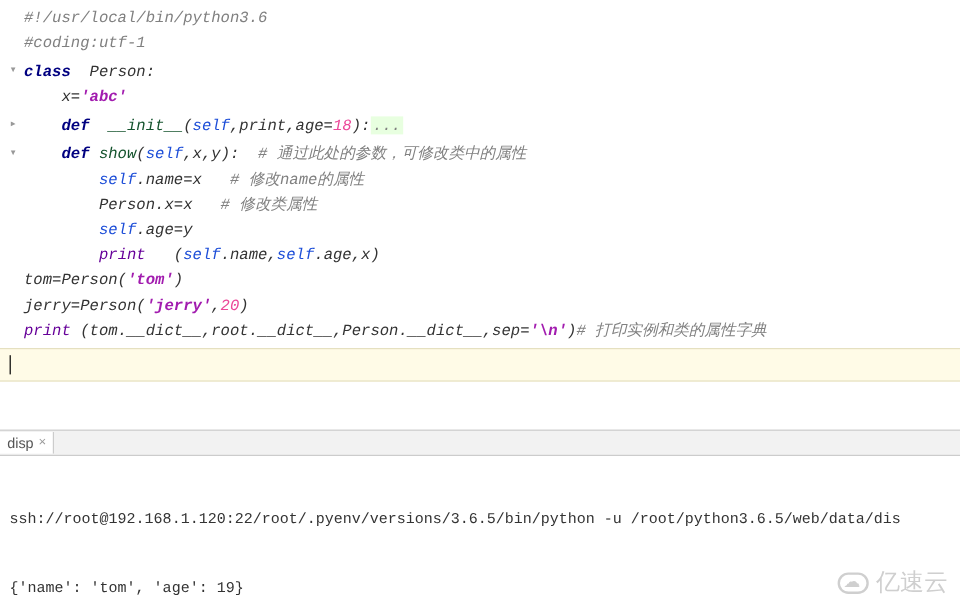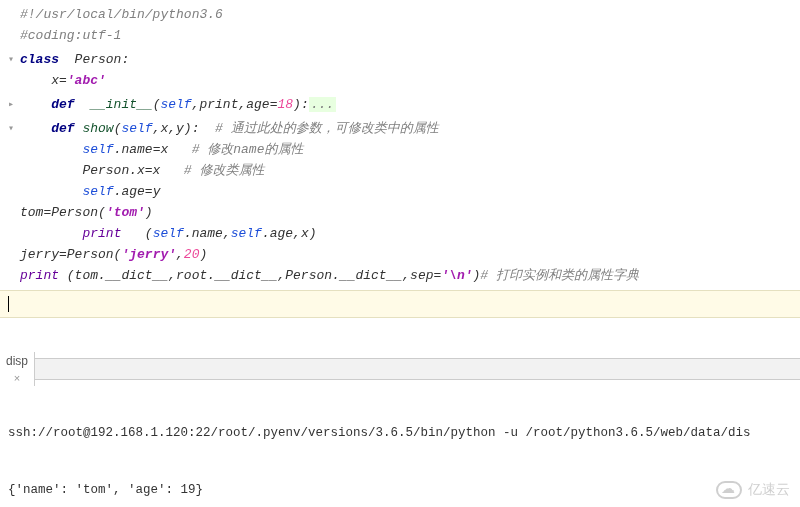--- a/index.html
+++ b/index.html
@@ -68,40 +68,39 @@
   background: #fff;
   border-right: 1px solid #ccc;
   padding: 2px 6px;
   font-style: normal;
   font-family: Arial, sans-serif;
   font-size: 12px;
   color: #555;
   display: flex;
   align-items: center;
   gap: 4px;
-  flex-direction: column;
 }
 .tab-close { color: #999; font-size: 11px; }
 .console {
   padding: 6px 0 6px 8px;
   line-height: 19px;
   font-style: normal;
   font-family: "Courier New", Consolas, monospace;
   font-size: 12.5px;
   color: #333;
   white-space: pre;
   overflow: hidden;
 }
 .watermark {
   position: absolute;
   right: 10px;
   bottom: 8px;
   color: #bbb;
   font-family: Arial, sans-serif;
-  font-size: 14px;
+  font-size: 20px;
   font-style: normal;
   display: flex;
   align-items: center;
   gap: 6px;
   opacity: 0.7;
   margin-top: 35px;
 }
 .wm-icon {
   width: 26px; height: 18px;
   border: 2px solid #bbb;
@@ -150,25 +149,25 @@
   <div class="gutter-line">
       <span class="fold"></span>
       <span class="code"><span>        Person.x=x</span><span class="cmt">   # 修改类属性</span></span>
     </div>
   <div class="gutter-line">
       <span class="fold"></span>
       <span class="code"><span>        </span><span class="self">self</span><span>.age=y</span></span>
     </div>
   <div class="gutter-line">
       <span class="fold"></span>
-      <span class="code"><span>tom=Person(</span><span class="str">'tom'</span><span>)</span></span>
+      <span class="code"><span>        </span><span class="builtin">print</span><span>   (</span><span class="self">self</span><span>.name,</span><span class="self">self</span><span>.age,x)</span></span>
     </div>
   <div class="gutter-line">
       <span class="fold"></span>
-      <span class="code"><span>        </span><span class="builtin">print</span><span>   (</span><span class="self">self</span><span>.name,</span><span class="self">self</span><span>.age,x)</span></span>
+      <span class="code"><span>tom=Person(</span><span class="str">'tom'</span><span>)</span></span>
     </div>
   <div class="gutter-line">
       <span class="fold"></span>
       <span class="code"><span>jerry=Person(</span><span class="str">'jerry'</span><span>,</span><span class="num">20</span><span>)</span></span>
     </div>
   <div class="gutter-line">
       <span class="fold"></span>
       <span class="code"><span class="builtin">print</span><span> (tom.__dict__,root.__dict__,Person.__dict__,</span><span>sep</span><span>=</span><span class="str">'\n'</span><span>)</span><span class="cmt"># 打印实例和类的属性字典</span></span>
     </div>
 </div>

